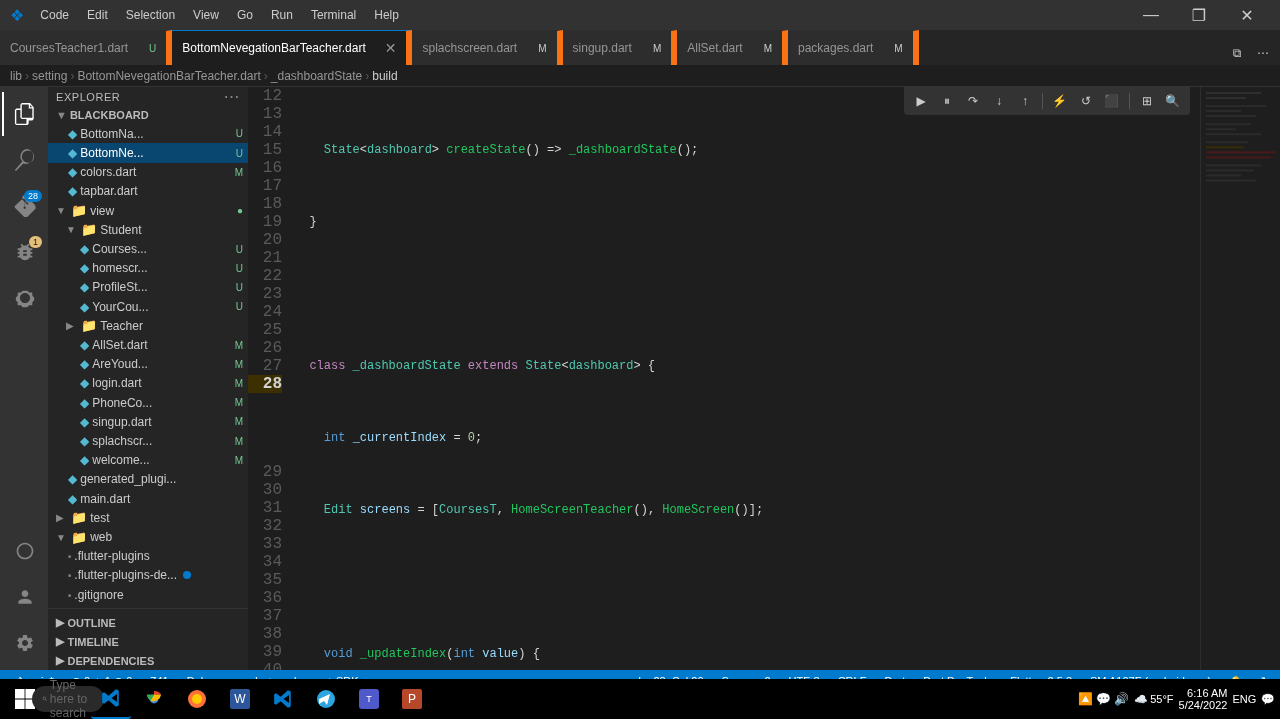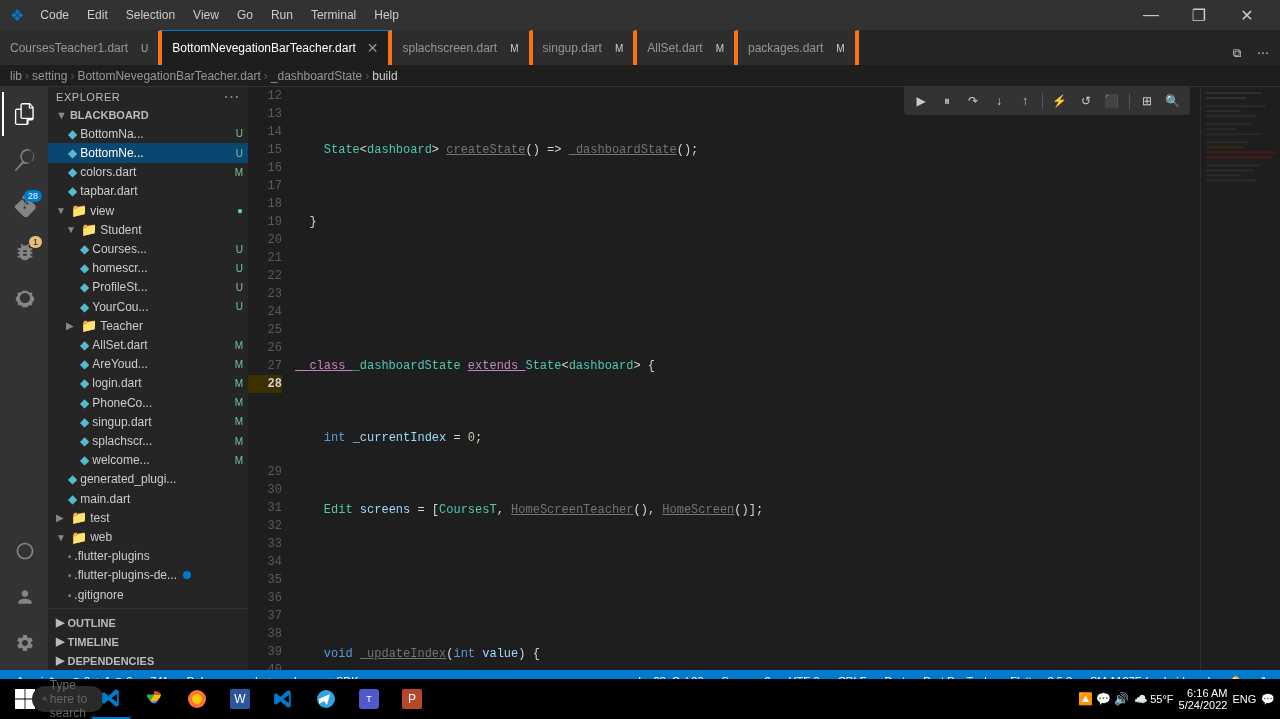--- a/index.html
+++ b/index.html
@@ -61,24 +61,24 @@
       display: flex;
       align-items: flex-end;
       overflow: hidden;
       position: relative;
     }
     .tab {
       height: 35px;
       display: flex;
       align-items: center;
       padding: 0 10px;
-      gap: 9px;
+      gap: 17px;
       background: #2d2d2d;
       border-top: 1px solid #2d2d2d;
-      border-right: 4px solid #f97316;
+      border-right: 6px solid #f97316;
       cursor: pointer;
       font-size: 12px;
       color: #969696;
       white-space: nowrap;
       min-width: 0;
       flex-shrink: 0;
     }
     .tab.active {
       background: #1e1e1e;
       color: #ffffff;
@@ -246,21 +246,21 @@
       overflow: hidden;
       display: flex;
       position: relative;
     }
 
     #line-numbers {
       width: 42px;
       background: #1e1e1e;
       color: #5a5a5a;
       font-family: 'Consolas', 'Courier New', monospace;
-      font-size: 12px;
+      font-size: 16px;
       line-height: 18px;
       padding-top: 0;
       text-align: right;
       padding-right: 8px;
       flex-shrink: 0;
       user-select: none;
     }
 
     #code-content {
       flex: 1;
@@ -330,23 +330,23 @@
       width: 40px; height: 40px;
       display: flex;
       align-items: center;
       justify-content: center;
       cursor: pointer;
       border-radius: 3px;
     }
 
     
     .c-blue { color: #569cd6; }
-    .c-keyword { color: #c586c0; text-decoration: underline; }
+    .c-keyword { color: #c586c0; }
     .c-type { color: #4ec9b0; }
-    .c-func { color: #737373; text-decoration: underline; }
+    .c-func { color: #22c55e; }
     .c-num { color: #b5cea8; }
     .c-var { color: #9cdcfe; }
     .c-white { color: #d4d4d4; }
 
     
     #debug-toolbar {
       position: absolute;
       top: 0;
       right: 90px;
       height: 28px;

